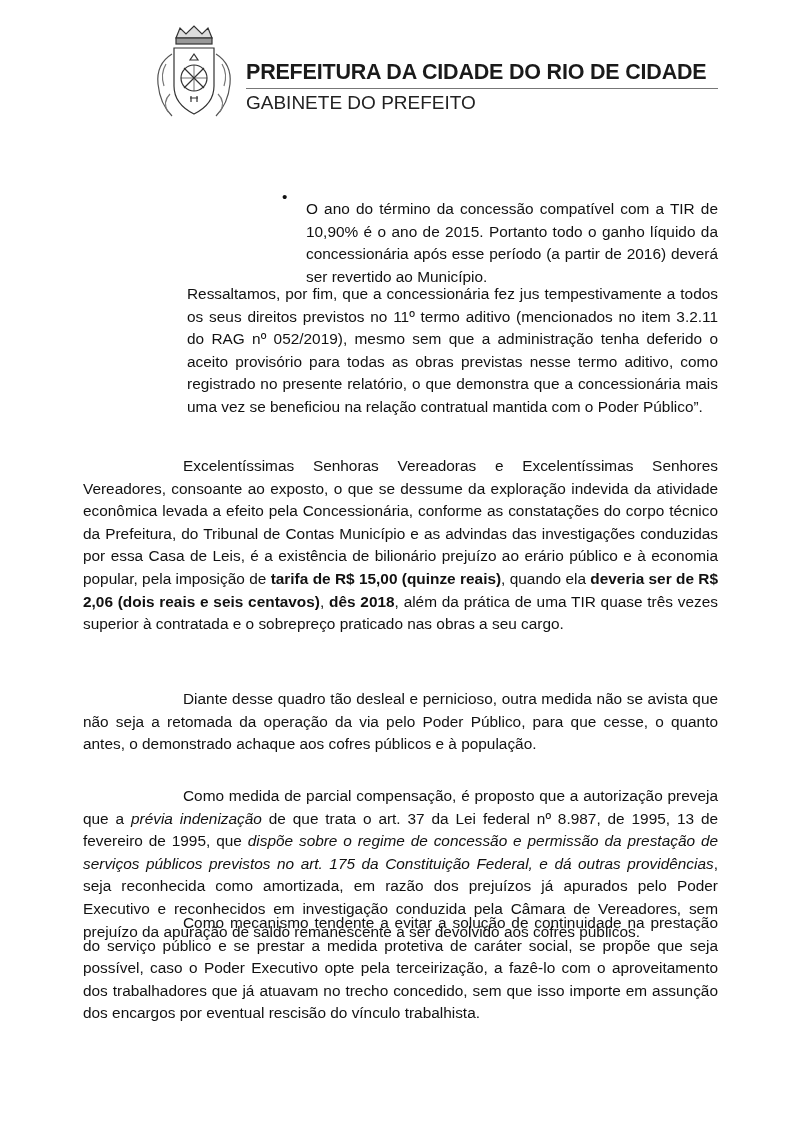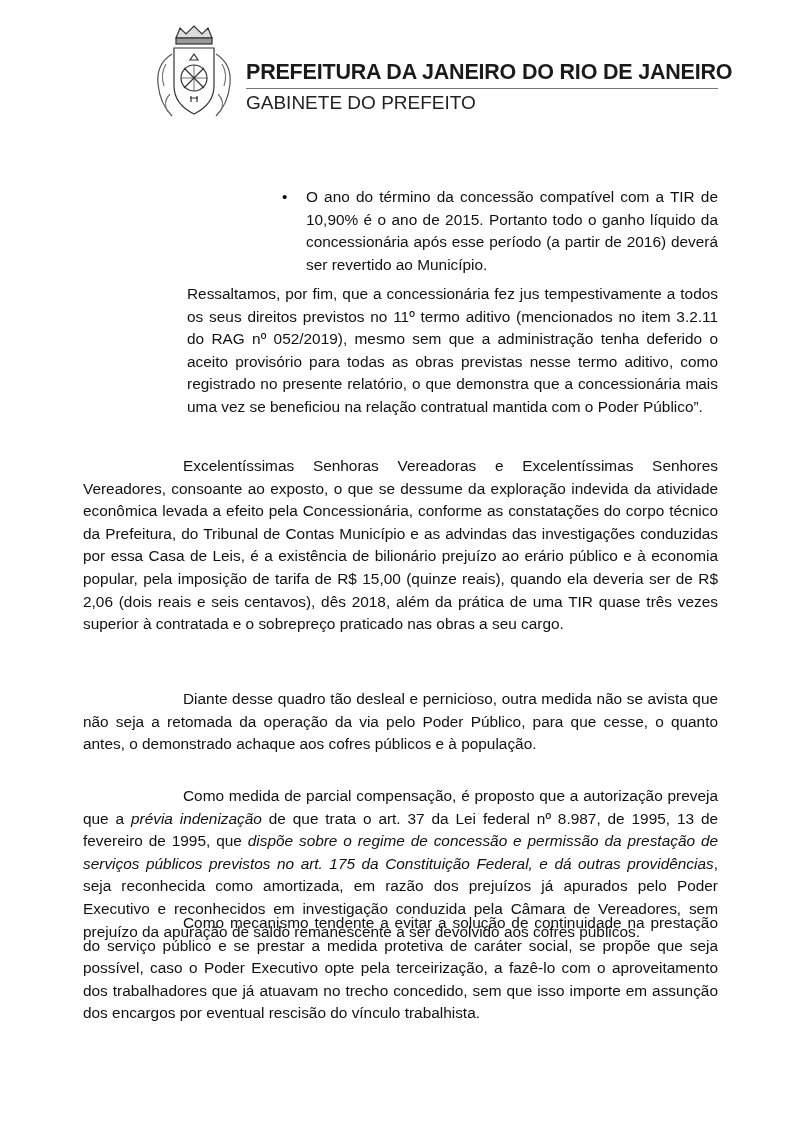--- a/index.html
+++ b/index.html
@@ -14,29 +14,29 @@
       font-size: 21.5px; font-weight: bold; letter-spacing: -0.2px; white-space: nowrap; color: #1a1a1a;
     }
     .rule { position: absolute; left: 100px; top: 64px; width: 472px; height: 1px; background: #777; }
     .subtitle {
       position: absolute; left: 100px; top: 68px;
       font-size: 19px; white-space: nowrap; color: #222;
     }
     .body-text { font-size: 15.4px; line-height: 22.6px; text-align: justify; }
     .bullet-block { position: absolute; left: 282px; top: 186px; width: 436px; }
     .bullet-block .dot { position: absolute; left: 0; top: 0; }
-    .bullet-block p { margin: 0 0 0 24px; }
+    .bullet-block p { margin: 12px 0 0 24px; }
     .quote-block { position: absolute; left: 187px; top: 283px; width: 531px; }
     .quote-block p { margin: 0; }
     .para { position: absolute; left: 83px; width: 635px; margin: 0; text-indent: 100px; }
     .p1 { top: 455px; }
     .p2 { top: 688px; }
     .p3 { top: 739px; margin-top: 46px; }
     .p4 { top: 912px; }
-    b { font-weight: normal; }
+    b { font-weight: bold; }
     i { font-style: italic; }
   </style>
 </head>
 <body>
 
 <div class="header">
   <svg class="crest" viewBox="0 0 96 100">
     <g fill="none" stroke="#333" stroke-width="1.2">
       <path d="M30 14 L34 4 L40 10 L48 2 L56 10 L62 4 L66 14 Z" fill="#ddd"></path>
       <rect x="30" y="14" width="36" height="6" fill="#999"></rect>
@@ -45,21 +45,21 @@
       <path d="M38 44 L58 64 M58 44 L38 64"></path>
       <path d="M35 54 L61 54 M48 41 L48 67" stroke-width="0.7"></path>
       <path d="M48 30 L52 36 L44 36 Z"></path>
       <path d="M44 74 L52 74 M45 72 L45 78 M51 72 L51 78"></path>
       <path d="M26 30 Q10 40 12 60 Q14 80 26 92" stroke="#555"></path>
       <path d="M70 30 Q86 40 84 60 Q82 80 70 92" stroke="#555"></path>
       <path d="M20 40 Q14 50 18 62 M24 70 Q16 78 22 88" stroke="#777"></path>
       <path d="M76 40 Q82 50 78 62 M72 70 Q80 78 74 88" stroke="#777"></path>
     </g>
   </svg>
-  <div class="title">PREFEITURA DA JANEIRO DO RIO DE JANEIRO</div>
+  <div class="title">PREFEITURA DA CIDADE DO RIO DE CIDADE</div>
   <div class="rule"></div>
   <div class="subtitle">GABINETE DO PREFEITO</div>
 </div>
 
 <div class="bullet-block body-text">
   <span class="dot">•</span>
   <p>O  ano do término da concessão compatível com a TIR de 10,90% é o ano de 2015. Portanto todo o ganho líquido da concessionária após esse período (a partir de 2016) deverá ser revertido ao Município.</p>
 </div>
 
 <div class="quote-block body-text">

